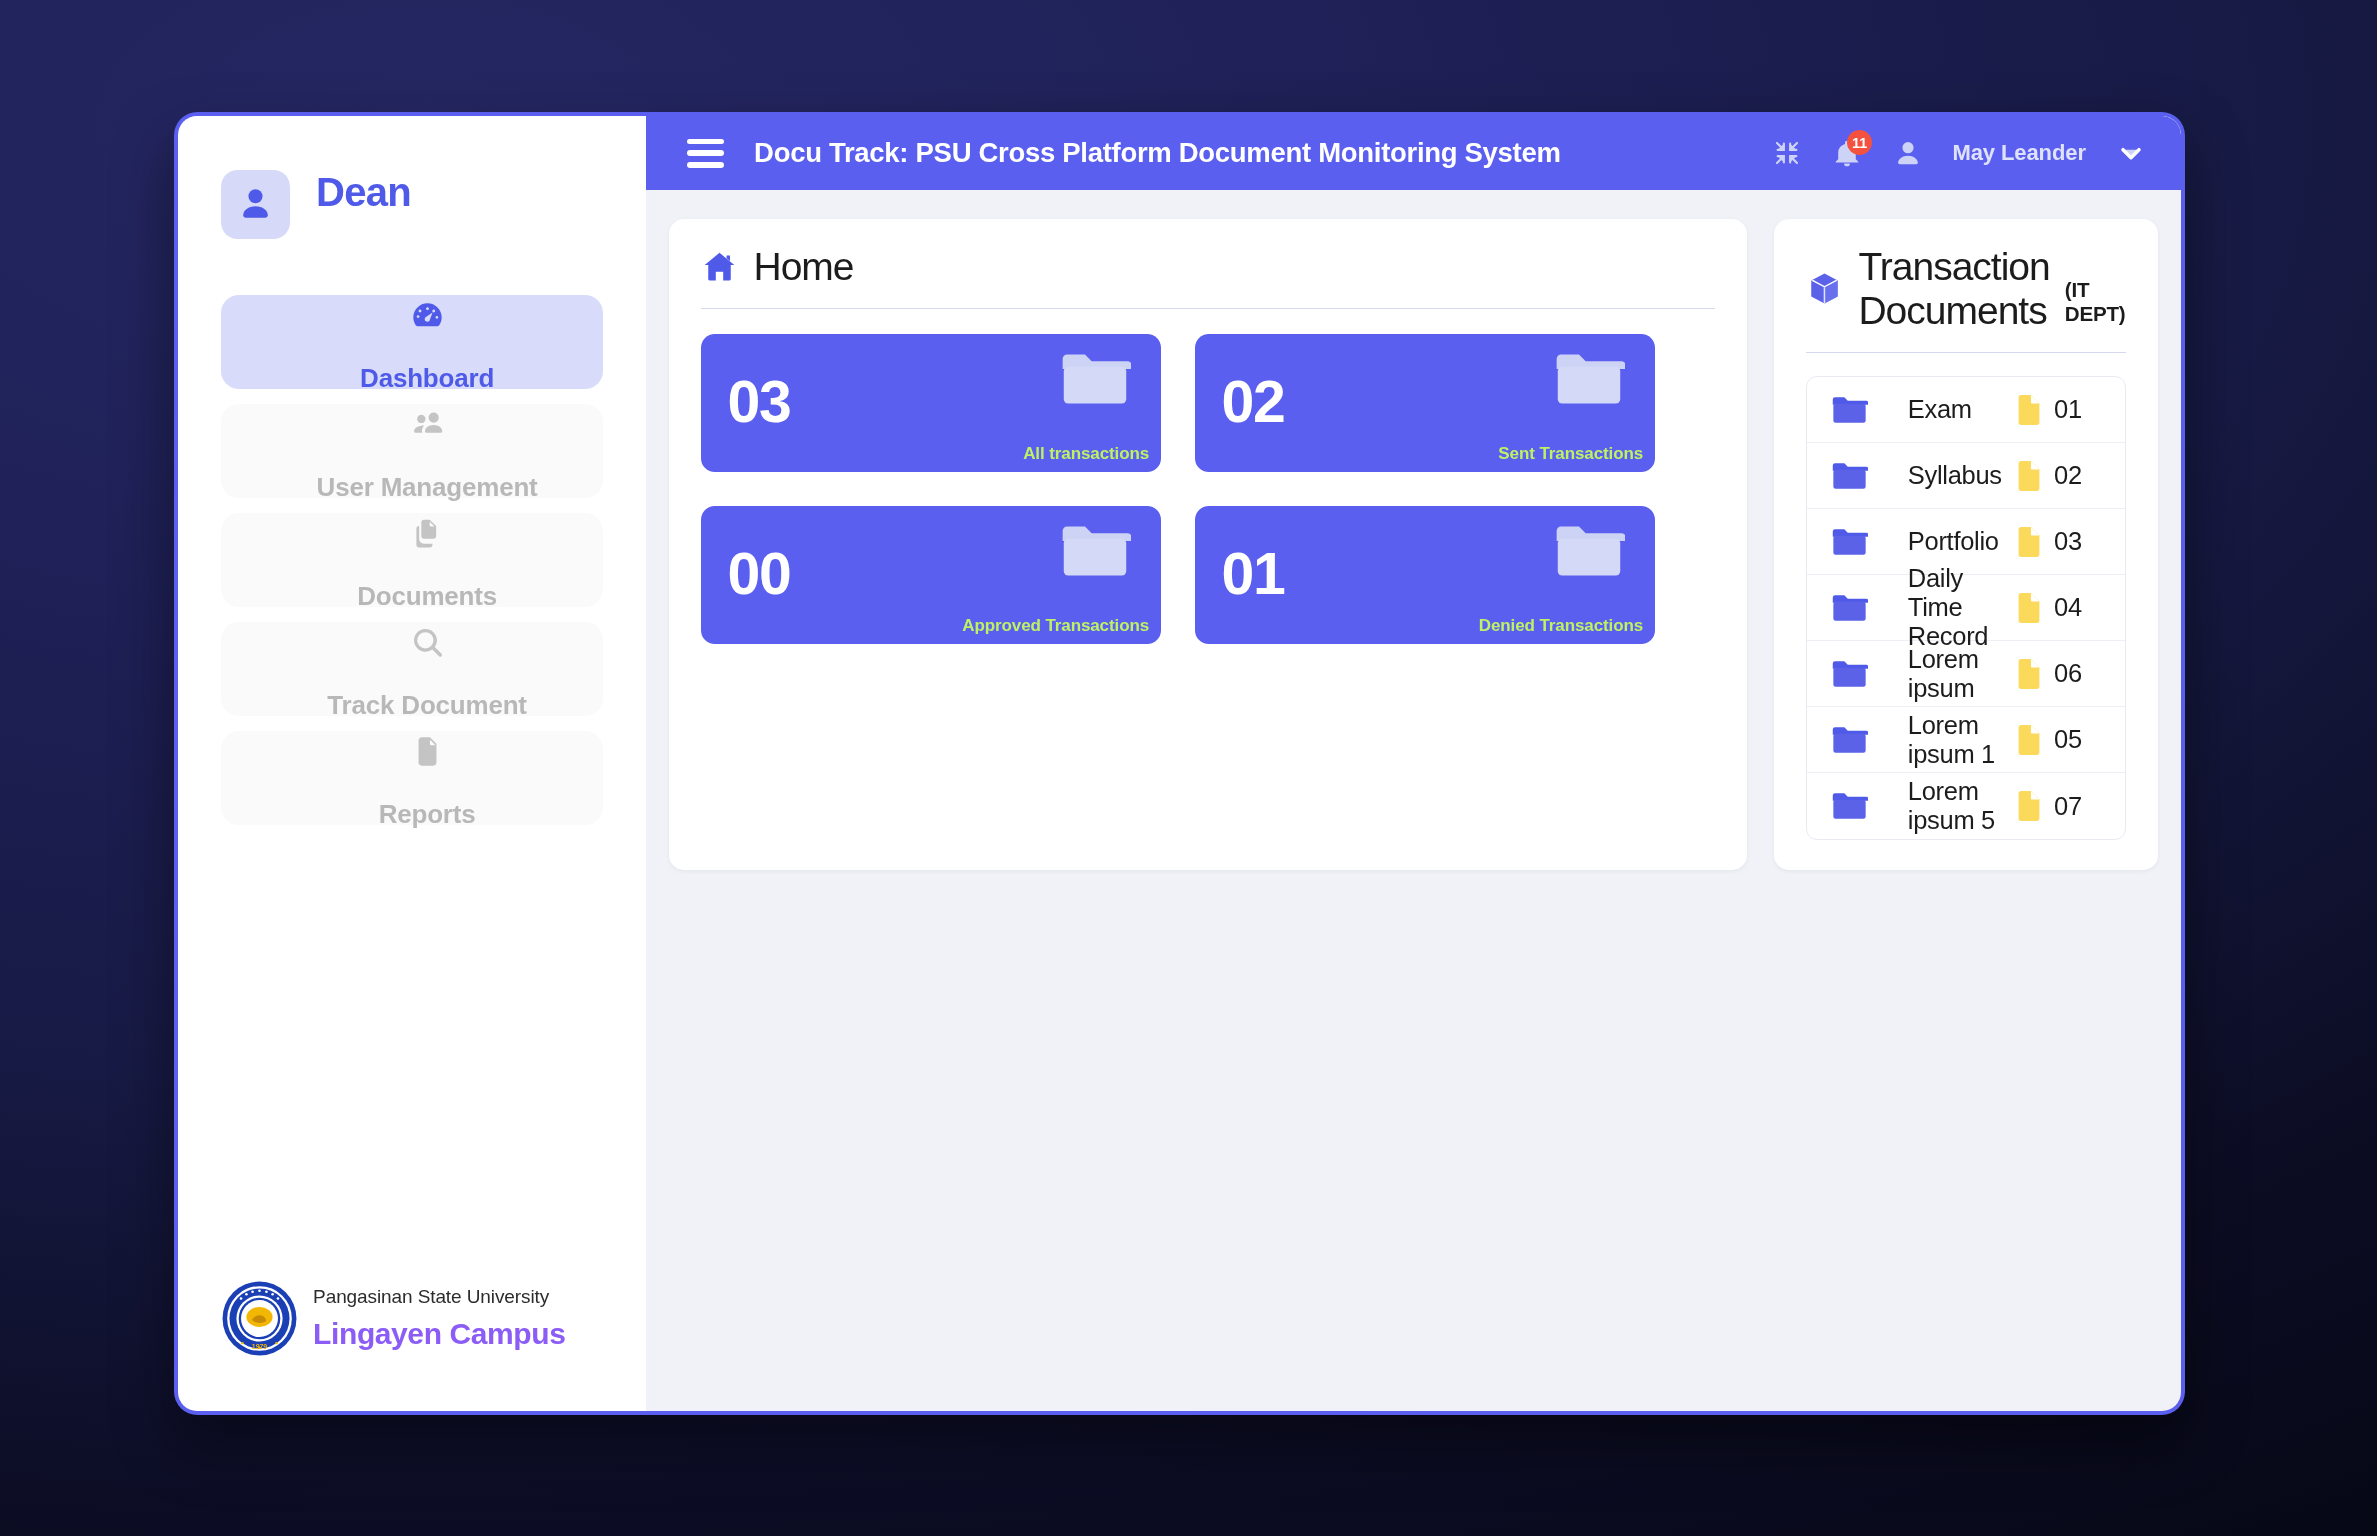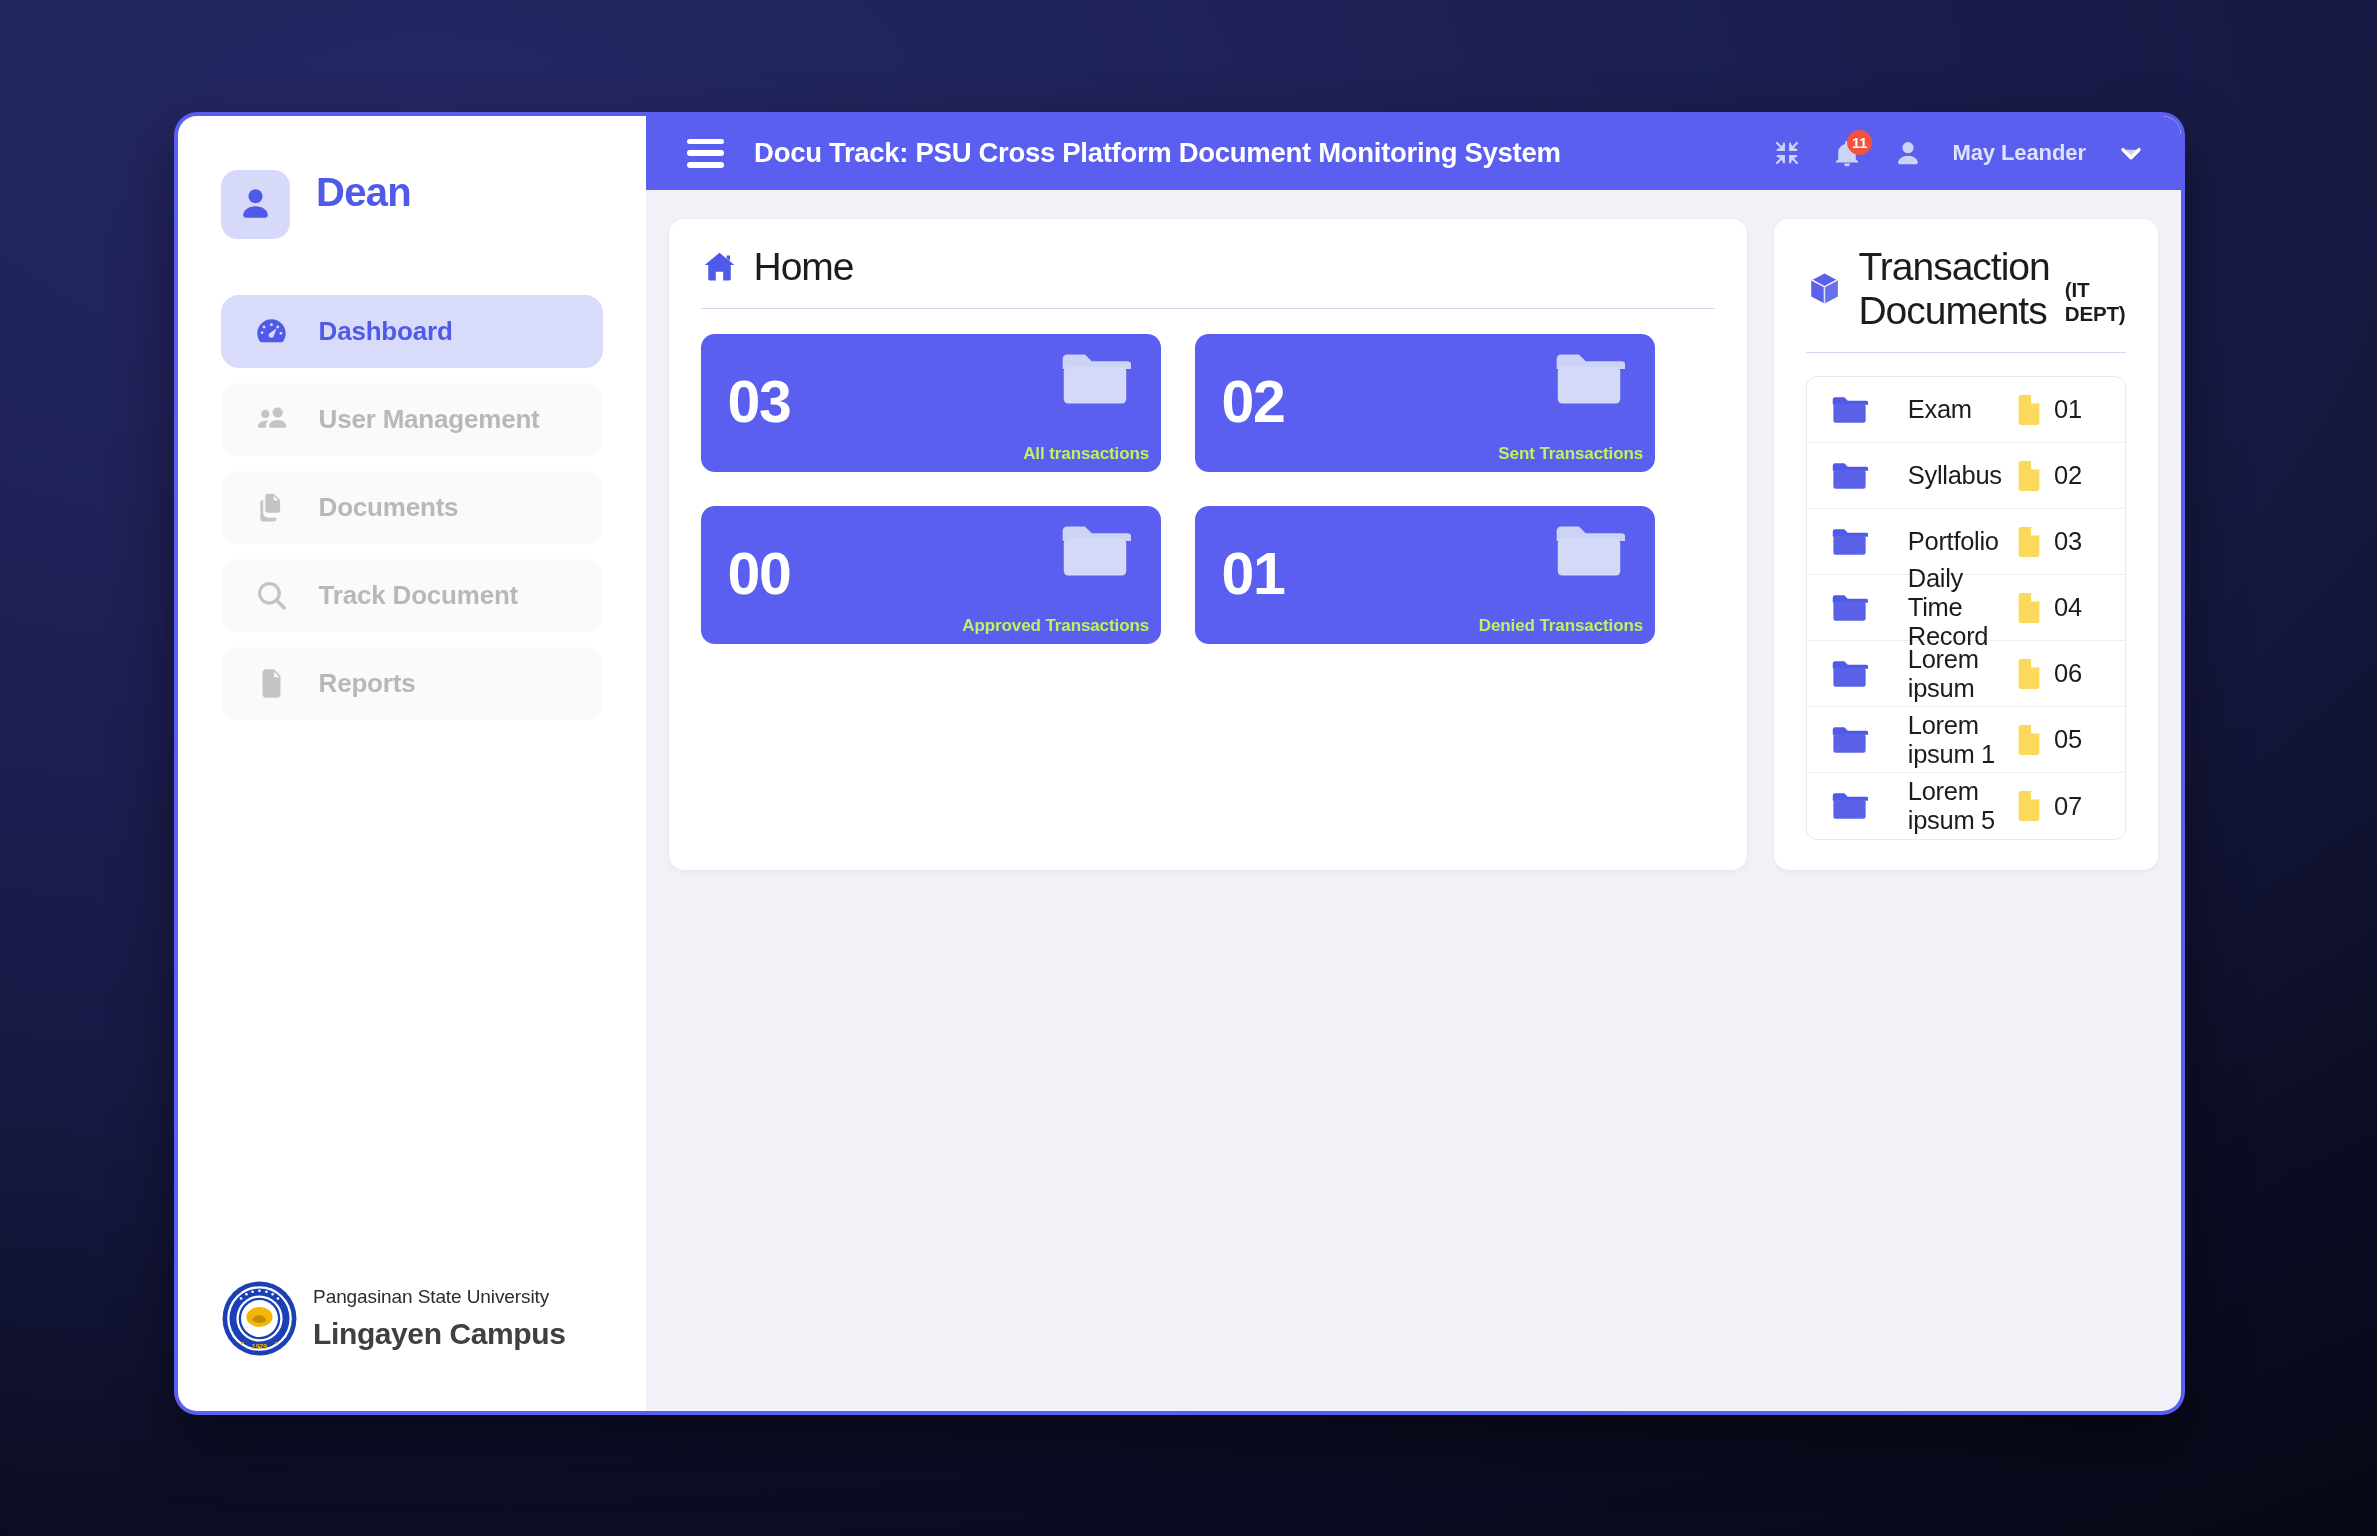--- a/index.html
+++ b/index.html
@@ -45,44 +45,45 @@
     display: flex; align-items: center; justify-content: center;
   }
   #brand-avatar svg { width: 41px; height: 41px; fill: #4F5AE8; }
   #brand-title {
     font-size: 40px; font-weight: 700; color: #4F5AE8;
     letter-spacing: -0.7px;
   }
 
   #nav { margin-top: 56px; display: flex; flex-direction: column; gap: 15px; }
   .nav-item {
-    height: 73px;
+    height: 94px;
     border-radius: 18px;
     display: flex; align-items: center;
     padding-left: 30px;
     gap: 27.5px;
     background: #fafafa;
     cursor: pointer;
+    flex-direction: column;
   }
   .nav-item.active { background: #d8dcfa; }
   .nav-icon { width: 40px; height: 40px; display: flex; align-items: center; justify-content: center; flex: 0 0 40px; }
   .nav-icon svg { width: 37px; height: 37px; fill: #c4c4c4; }
   .nav-item.active .nav-icon svg { fill: #4F5AE8; }
   .nav-label { font-size: 26px; font-weight: 700; color: #b8b8b8; letter-spacing: -0.2px; }
   .nav-item.active .nav-label { color: #4F5AE8; }
 
   #footer-logo {
     position: absolute;
     left: 43px; bottom: 54px;
     display: flex; align-items: center; gap: 15px;
   }
   #psu-seal { width: 77px; height: 77px; flex: 0 0 77px; }
   #footer-text { display: flex; flex-direction: column; line-height: 1.05; }
   #footer-univ { font-size: 19px; color: #2c2c2c; letter-spacing: -0.1px; }
-  #footer-campus { font-size: 30px; font-weight: 700; color: #404040; letter-spacing: -0.4px; margin-top: 11px; }
+  #footer-campus { font-size: 30px; font-weight: 700; color: #8b5cf6; letter-spacing: -0.4px; margin-top: 11px; }
 
   
   #main {
     flex: 1;
     background: #f1f2f7;
     border-radius: 0 19px 19px 0;
     display: flex; flex-direction: column;
     overflow: hidden;
     gap: 12px;
   }

